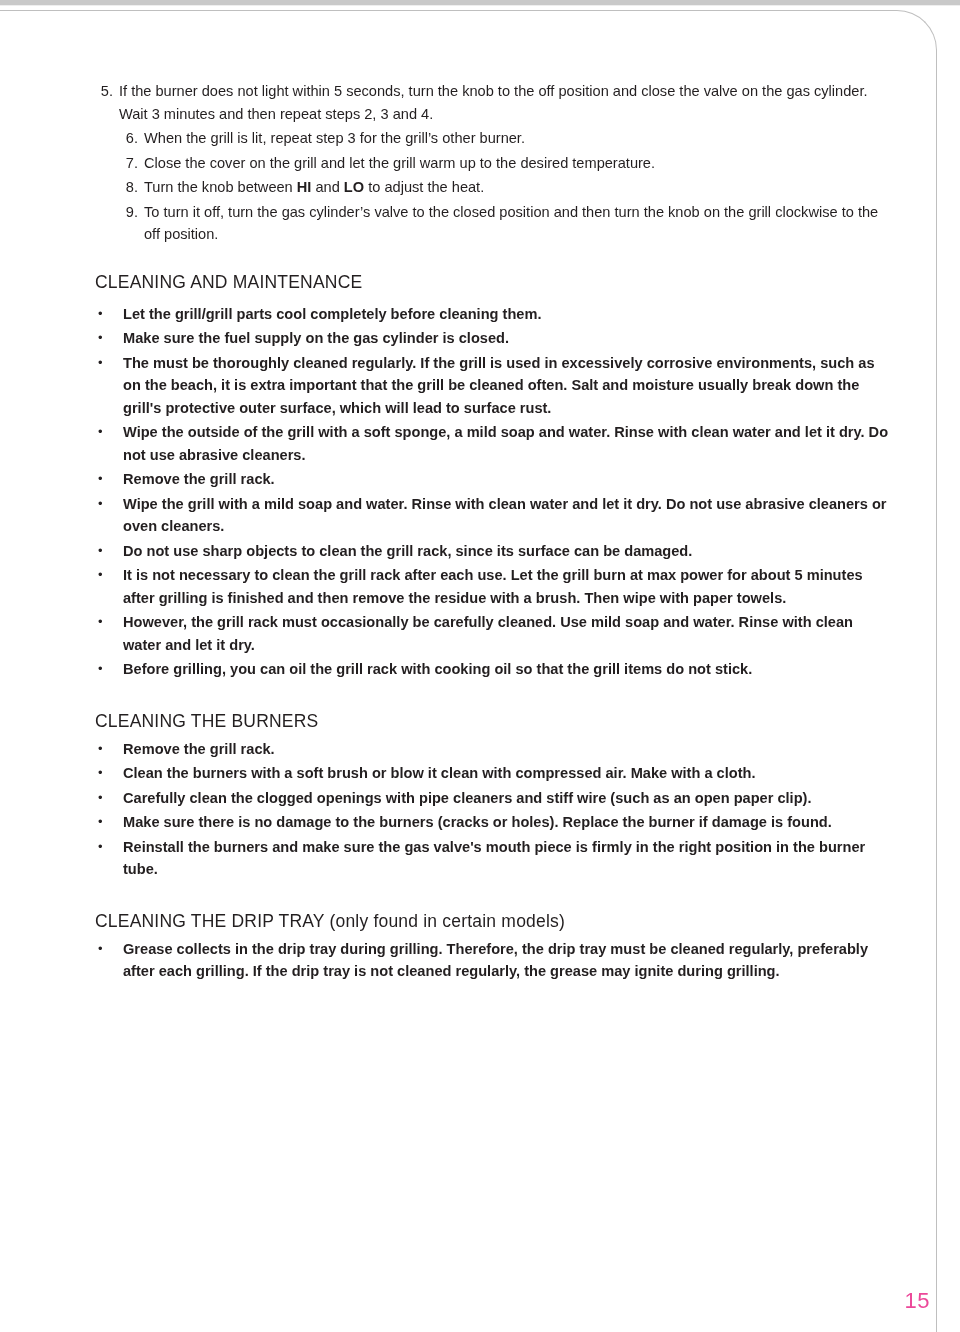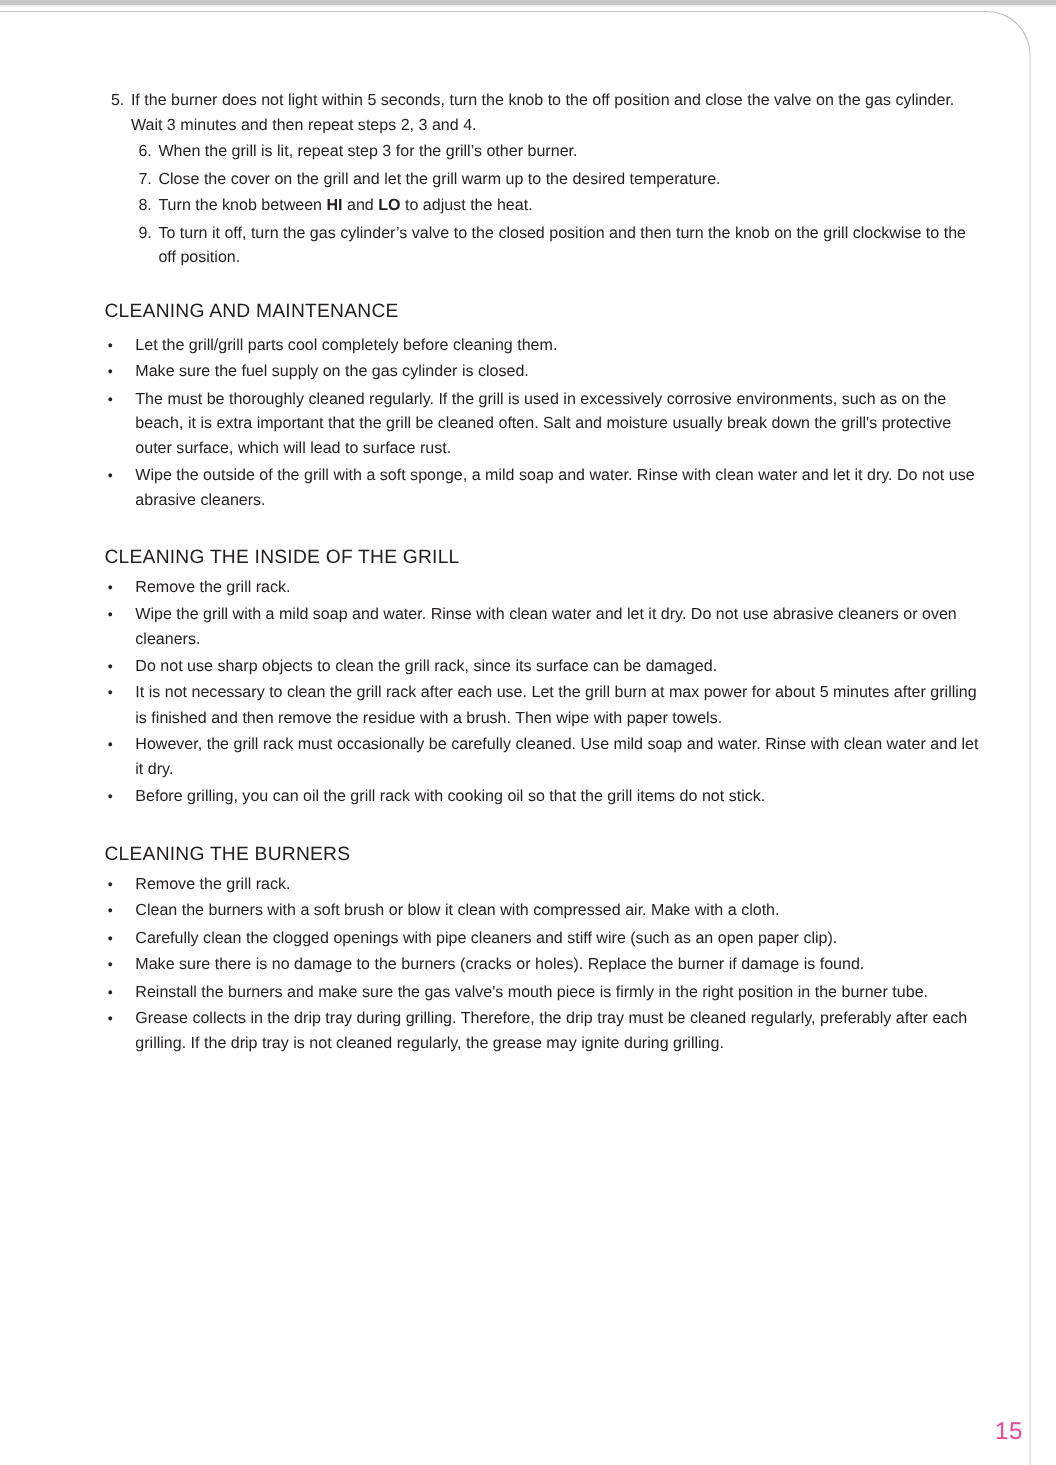--- a/index.html
+++ b/index.html
@@ -106,20 +106,21 @@
     flex: 0 0 auto;
     width: 28px;
     text-align: left;
     padding-left: 3px;
     font-size: 13px;
     line-height: 22.5px;
     box-sizing: border-box;
   }
   .bli .txt {
     flex: 1 1 auto;
+    font-weight: bold;
   }
 
   .sect { margin: 0; }
 
   
   #page-number {
     position: absolute;
     right: 30px;
     bottom: 18px;
     font-size: 22px;
@@ -181,21 +182,20 @@
       </div>
       <div class="sect">
         <ul class="bullet-list">
           <li class="bli">
             <span class="dot">•</span>
             <span class="txt">Wipe the outside of the grill with a soft sponge, a mild soap and water. Rinse with clean water and let it dry. Do not use abrasive cleaners.</span>
           </li>
         </ul>
       </div>
       <div class="sect">
-        <div class="h-sub">CLEANING THE INSIDE OF THE GRILL</div>
         <ul class="bullet-list">
           <li class="bli">
             <span class="dot">•</span>
             <span class="txt">Remove the grill rack.</span>
           </li>
           <li class="bli">
             <span class="dot">•</span>
             <span class="txt">Wipe the grill with a mild soap and water. Rinse with clean water and let it dry. Do not use abrasive cleaners or oven cleaners.</span>
           </li>
         </ul>
@@ -239,20 +239,21 @@
             <span class="dot">•</span>
             <span class="txt">Make sure there is no damage to the burners (cracks or holes). Replace the burner if damage is found.</span>
           </li>
           <li class="bli">
             <span class="dot">•</span>
             <span class="txt">Reinstall the burners and make sure the gas valve's mouth piece is firmly in the right position in the burner tube.</span>
           </li>
         </ul>
       </div>
       <div class="sect">
+        <div class="h-sub">CLEANING THE DRIP TRAY (only found in certain models)</div>
         <ul class="bullet-list">
           <li class="bli">
             <span class="dot">•</span>
             <span class="txt">Grease collects in the drip tray during grilling. Therefore, the drip tray must be cleaned regularly, preferably after each grilling. If the drip tray is not cleaned regularly, the grease may ignite during grilling.</span>
           </li>
         </ul>
       </div>
     </div>
 
 </div>

